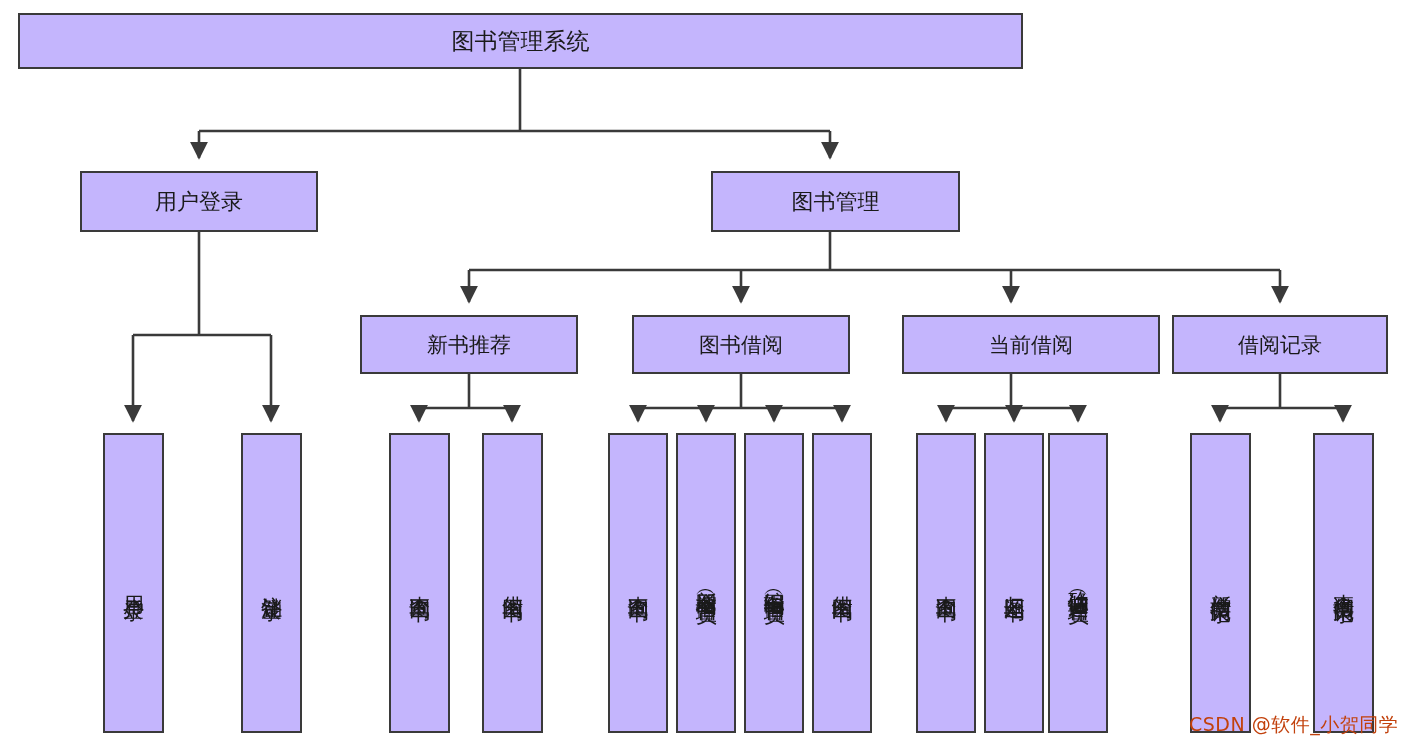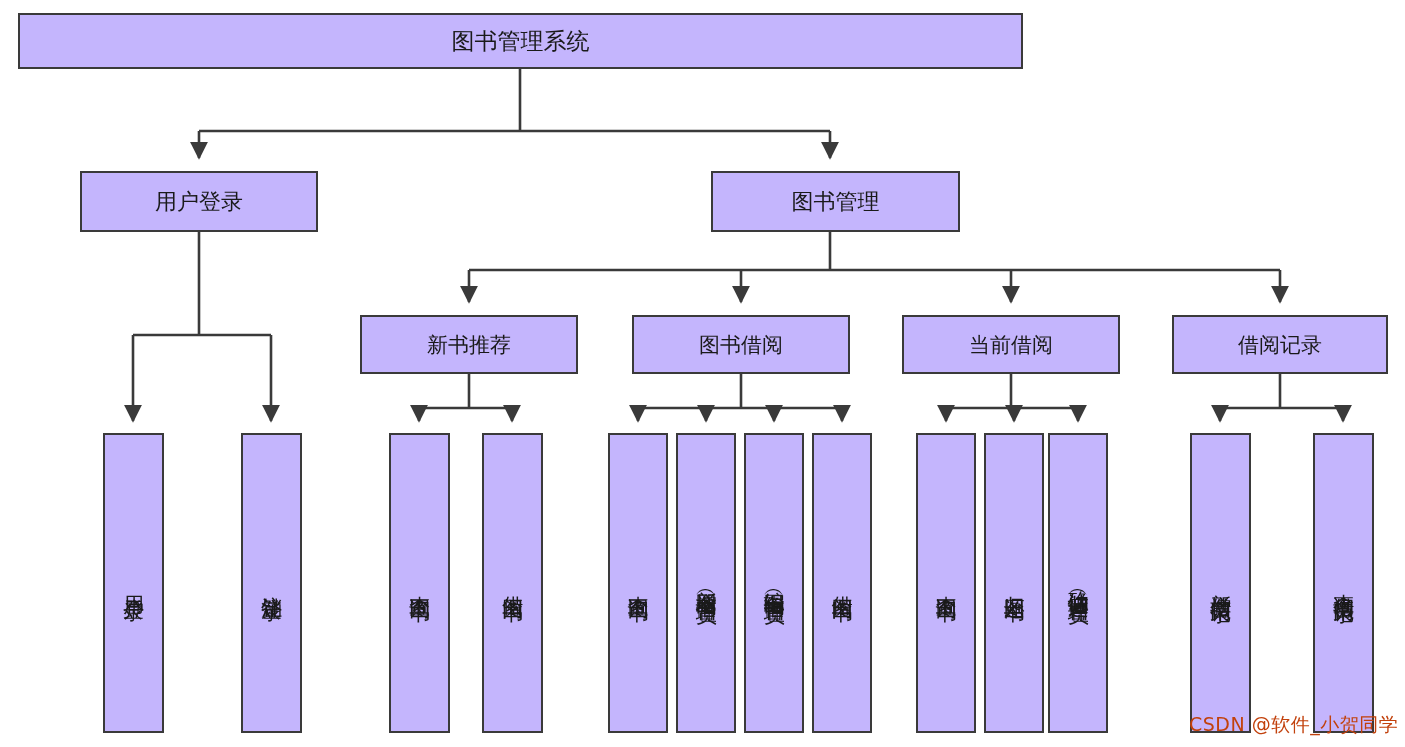--- a/index.html
+++ b/index.html
@@ -134,21 +134,21 @@
   <div class="node level1" style="left:711px; top:171px; width:249px; height:61px;">
     <span>图书管理</span>
   </div>
 
   <div class="node level2" style="left:360px; top:315px; width:218px; height:59px;">
     <span>新书推荐</span>
   </div>
   <div class="node level2" style="left:632px; top:315px; width:218px; height:59px;">
     <span>图书借阅</span>
   </div>
-  <div class="node level2" style="left:902px; top:315px; width:218px; height:59px;">
+  <div class="node level2" style="left:902px; top:315px; width:258px; height:59px;">
     <span>当前借阅</span>
   </div>
   <div class="node level2" style="left:1172px; top:315px; width:216px; height:59px;">
     <span>借阅记录</span>
   </div>
 
   <div class="node leaf" style="left:103px; top:433px; width:61px; height:300px;">
     <span class="leaf-text">用户登录</span>
   </div>
   <div class="node leaf" style="left:241px; top:433px; width:61px; height:300px;">

